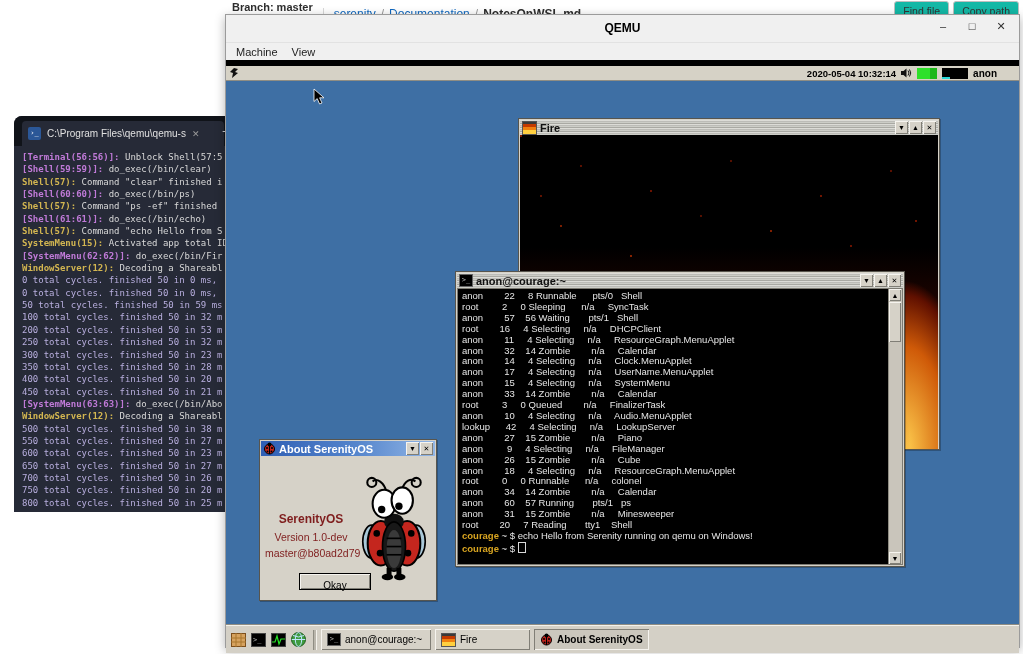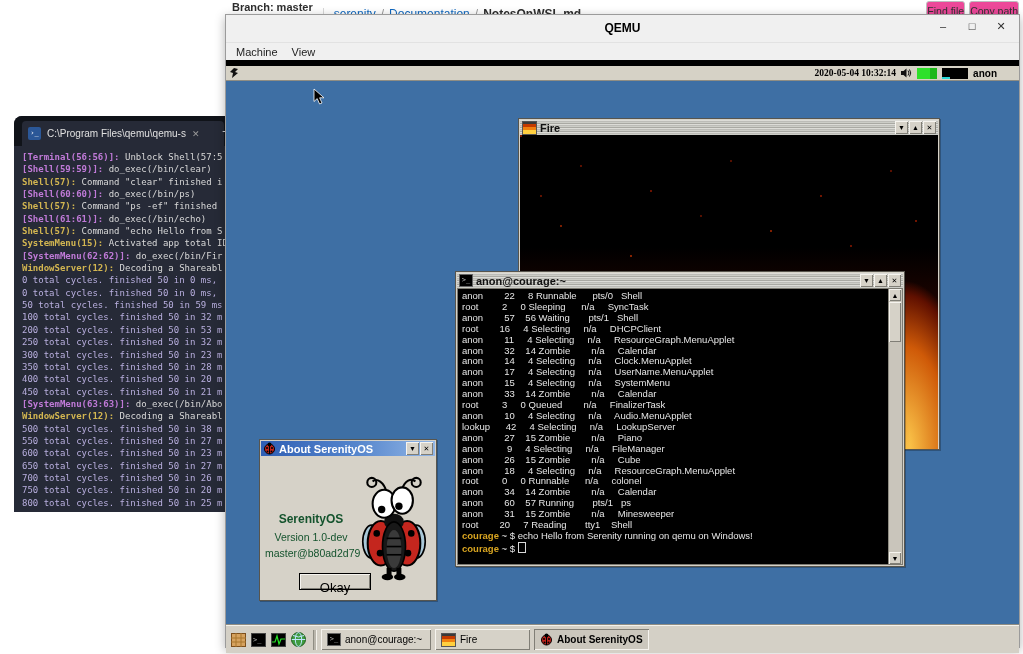--- a/index.html
+++ b/index.html
@@ -10,22 +10,22 @@
   .gitlab-strip{position:absolute;left:0;top:0;width:1023px;height:15px;background:#fff;overflow:hidden;}
   .gl-left{position:absolute;left:232px;top:1px;display:flex;align-items:center;gap:6px;font-size:11px;color:#333;}
   .branch-btn{display:flex;align-items:center;gap:4px;font-weight:600;color:#2e2e2e;cursor:pointer;flex-direction:column;}
   .branch-btn .caret{font-size:8px;color:#555;}
   .crumb-sep{width:1px;height:12px;background:#d8d8d8;margin:0 4px;}
   .breadcrumb{display:flex;align-items:center;gap:5px;font-size:12px;}
   .breadcrumb a{color:#1068bf;text-decoration:none;cursor:pointer;}
   .breadcrumb .slash{color:#999;}
   .crumb-file{color:#2e2e2e;font-weight:600;}
   .gl-actions{position:absolute;right:4px;top:1px;display:flex;gap:4px;}
-  .gl-actions button{font-family:inherit;font-size:10.5px;color:#333;background:#ec4899;
-      border:1px solid #bfbfbf;border-radius:3px;height:20px;padding:0 0;cursor:pointer;}
+  .gl-actions button{font-family:inherit;font-size:10.5px;color:#333;background:#14b8a6;
+      border:1px solid #bfbfbf;border-radius:3px;height:20px;padding:0 8px;cursor:pointer;}
 
   
   .wt-window{position:absolute;left:14px;top:116px;width:250px;height:396px;background:#262a37;
              border-radius:8px 8px 0 0;z-index:1;}
   .wt-tabbar{position:relative;height:30px;background:#101319;border-radius:8px 8px 0 0;}
   .wt-tab{position:absolute;left:8px;top:5px;height:25px;width:190px;background:#262a37;
           border-radius:4px 4px 0 0;display:flex;align-items:center;padding:0 6px;gap:6px;cursor:pointer;}
   .ps-icon{display:inline-block;width:13px;height:13px;background:#2b5797;color:#fff;font-size:7px;
            line-height:13px;text-align:center;border-radius:2px;font-family:"DejaVu Sans Mono",monospace;}
   .wt-tab-title{color:#e0e0e0;font-size:10px;white-space:nowrap;overflow:hidden;max-width:140px;}
@@ -45,21 +45,21 @@
   .qemu-controls{position:absolute;right:12px;top:5px;display:flex;gap:17px;font-size:11px;color:#333;}
   .qemu-controls span{cursor:pointer;width:12px;text-align:center;}
   .qemu-menubar{height:17px;background:#f0f0f0;border-bottom:6px solid #000000;display:flex;align-items:center;padding-left:3px;}
   .qemu-menu-item{font-size:11px;color:#222;padding:0 7px;cursor:pointer;}
 
   
   .screen{position:relative;width:793px;height:587px;background:#3e6fa4;overflow:hidden;}
   .s-menubar{position:absolute;left:0;top:0;right:0;height:14px;background:#d6d2c6;border-bottom:1px solid #8f8d83;}
   .s-logo{position:absolute;left:4px;top:2px;}
   .s-menubar-right{position:absolute;right:22px;top:0;height:14px;display:flex;align-items:center;gap:5px;}
-  .s-clock{font-size:9.5px;font-weight:700;color:#000;letter-spacing:0;font-family:Liberation Serif, serif;}
+  .s-clock{font-size:9.5px;font-weight:700;color:#000;letter-spacing:0;}
   .s-graph-green{position:relative;width:20px;height:11px;background:#2ee02a;overflow:hidden;}
   .s-graph-green::after{content:"";position:absolute;right:0;top:0;width:7px;height:11px;background:#1db81a;}
   .s-graph-black{position:relative;width:26px;height:11px;background:#000;}
   .s-graph-black::after{content:"";position:absolute;left:0;bottom:0;width:8px;height:2px;background:#27d7d7;}
   .s-user{font-size:10px;font-weight:700;color:#000;}
 
   
   .swin{position:absolute;background:#d6d2c8;padding:1px;border:1px solid #57554e;
         box-shadow:1px 1px 0 rgba(0,0,0,.25);box-sizing:border-box;}
   .s-titlebar{position:relative;height:15px;display:flex;align-items:center;gap:3px;padding:0 2px;}
@@ -103,26 +103,26 @@
   .sscroll{position:absolute;right:0;top:0;width:13px;bottom:0;background:#c9c5bb;border-left:1px solid #8f8d83;}
   .sscroll .s-btn{width:12px;height:12px;}
   .sscroll-up{position:absolute;top:0;left:0;}
   .sscroll-down{position:absolute;bottom:0;left:0;}
   .sscroll-thumb{position:absolute;top:13px;left:0;width:12px;height:40px;background:#d6d2c8;
                  box-shadow:inset 1px 1px 0 #f6f4ef,inset -1px -1px 0 #807e76;cursor:grab;}
 
   
   .about{left:33px;top:373px;width:178px;height:162px;z-index:5;}
   .about-body{position:relative;width:100%;height:142px;background:#d6d2c8;}
-  .about-text{position:absolute;left:4px;top:56px;width:92px;text-align:center;color:#14532d;}
+  .about-text{position:absolute;left:4px;top:56px;width:92px;text-align:center;color:#7f1d1d;}
   .about-name{font-size:12px;font-weight:700;margin-bottom:5px;}
   .about-version,.about-commit{font-size:10.5px;margin-bottom:4px;}
   .okay-btn{position:absolute;left:38px;bottom:8px;width:72px;height:17px;background:#d6d2c8;
             border:1px solid #000;box-shadow:inset 1px 1px 0 #f6f4ef,inset -1px -1px 0 #807e76;
-            font-family:inherit;font-size:13px;color:#000;padding:6px;cursor:pointer;}
+            font-family:inherit;font-size:10px;color:#000;padding:6px;cursor:pointer;}
   .mascot{position:absolute;right:4px;top:14px;}
 
   
   .s-taskbar{position:absolute;left:0;right:0;bottom:0;height:27px;background:#d4d0c6;
              border-top:1px solid #f4f2ec;box-shadow:0 -1px 0 #8f8d83;display:flex;align-items:center;
              padding-left:3px;z-index:6;}
   .ql{width:18px;height:18px;margin-right:2px;display:flex;align-items:center;justify-content:center;cursor:pointer;}
   .tb-sep{width:2px;height:20px;margin:0 5px;background:#bab6ac;box-shadow:-1px 0 0 #8f8d83,1px 0 0 #f4f2ec;}
   .tb-btn{height:21px;display:flex;align-items:center;gap:4px;padding:0 6px;margin-right:4px;background:#d6d2c8;
           box-shadow:inset 1px 1px 0 #f6f4ef,inset -1px -1px 0 #807e76;font-size:10px;color:#000;cursor:pointer;}

